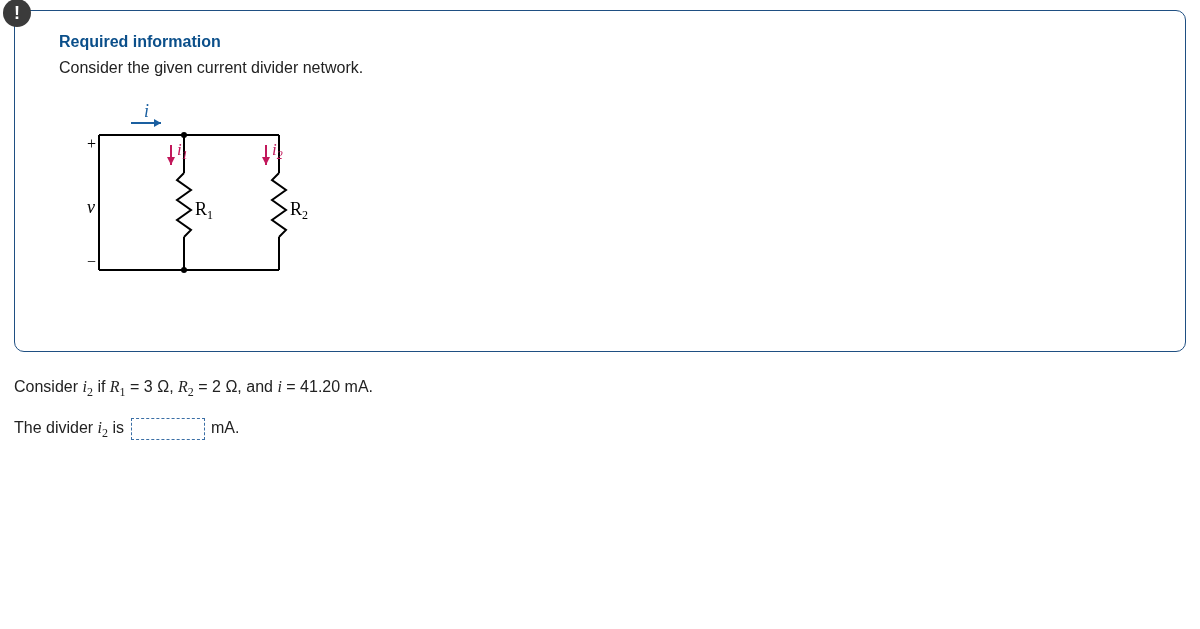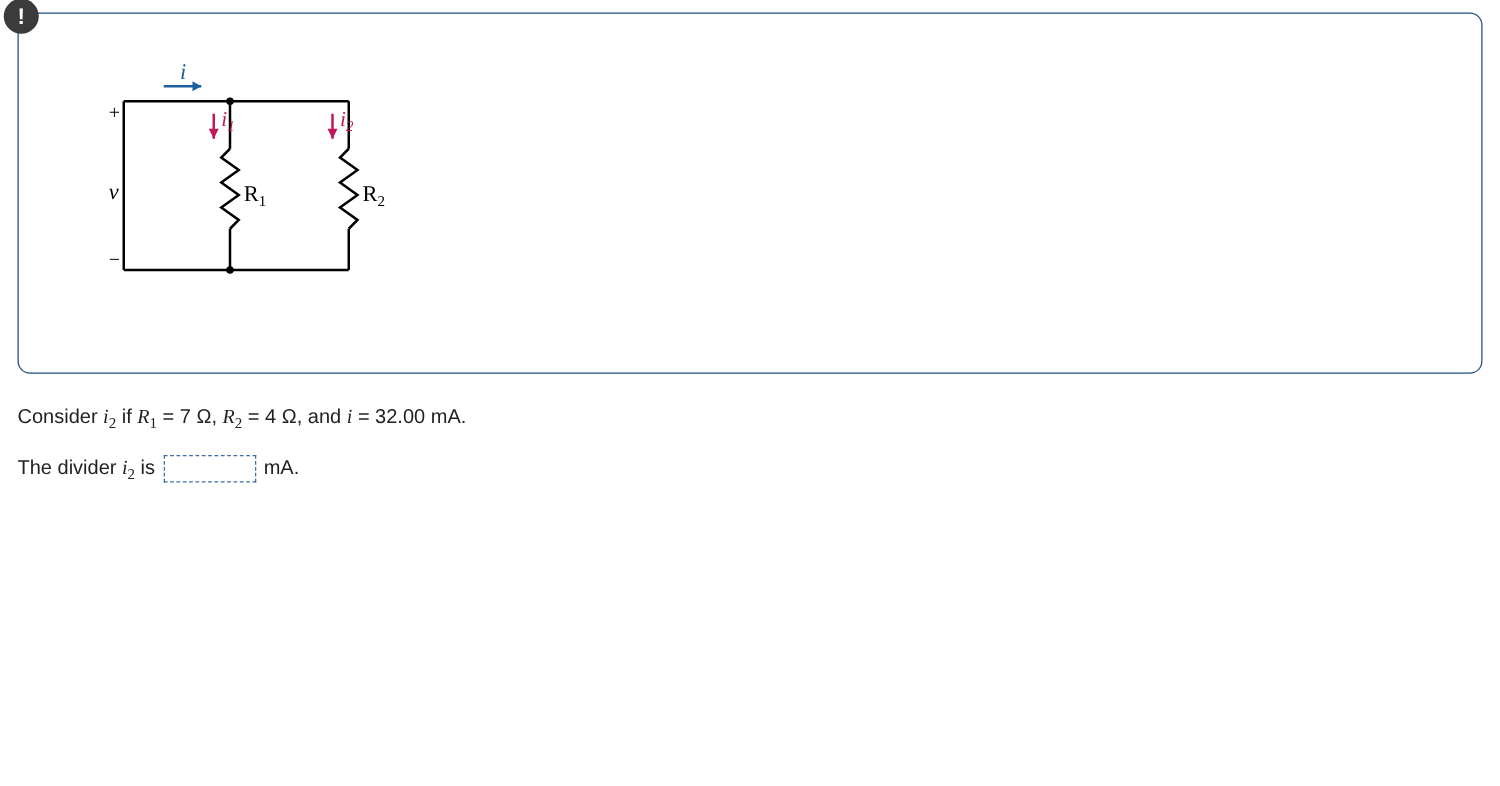--- a/index.html
+++ b/index.html
@@ -59,20 +59,22 @@
     border: 1px dashed #3a6ea5;
     vertical-align: middle;
     margin: 0 2px;
   }
 </style>
 </head>
 <body>
 
 <div class="card">
   <div class="bang">!</div>
+  <div class="req">Required information</div>
+  <div class="intro">Consider the given current divider network.</div>
 
   <div class="circuit">
     <svg width="260" height="210" viewBox="0 0 260 210">
 
       <line x1="30" y1="40" x2="210" y2="40" stroke="#000" stroke-width="2"></line>
 
       <text x="75" y="22" font-family="Times New Roman,serif" font-style="italic" font-size="18" fill="#1a5fa0">i</text>
       <line x1="62" y1="28" x2="92" y2="28" stroke="#1a5fa0" stroke-width="2"></line>
       <polygon points="92,28 85,24 85,32" fill="#1a5fa0"></polygon>
 
@@ -103,20 +105,20 @@
       <text x="203" y="60" font-family="Times New Roman,serif" font-style="italic" font-size="17" fill="#c2185b"><tspan>i</tspan><tspan dy="4" font-size="12">2</tspan></text>
 
       <polyline points="210,78 203,85 217,95 203,105 217,115 203,125 217,135 210,142" fill="none" stroke="#000" stroke-width="2"></polyline>
       <line x1="210" y1="142" x2="210" y2="175" stroke="#000" stroke-width="2"></line>
       <text x="221" y="120" font-family="Times New Roman,serif" font-size="18"><tspan>R</tspan><tspan dy="4" font-size="12">2</tspan></text>
     </svg>
   </div>
 </div>
 
 <p class="question">
-  <span>Consider </span><span class="ital">i</span><sub class="serif">2</sub><span> if </span><span class="ital">R</span><sub class="serif">1</sub><span> = 7 Ω, </span><span class="ital">R</span><sub class="serif">2</sub><span> = 4 Ω, and </span><span class="ital">i</span><span> = 32.00 mA.</span>
+  <span>Consider </span><span class="ital">i</span><sub class="serif">2</sub><span> if </span><span class="ital">R</span><sub class="serif">1</sub><span> = 3 Ω, </span><span class="ital">R</span><sub class="serif">2</sub><span> = 2 Ω, and </span><span class="ital">i</span><span> = 41.20 mA.</span>
 </p>
 
 <p class="answer-line">
   <span>The divider </span><span class="ital">i</span><sub class="serif">2</sub><span> is</span>
   <span class="blank"></span>
   <span>mA.</span>
 </p>
 
 </body></html>

